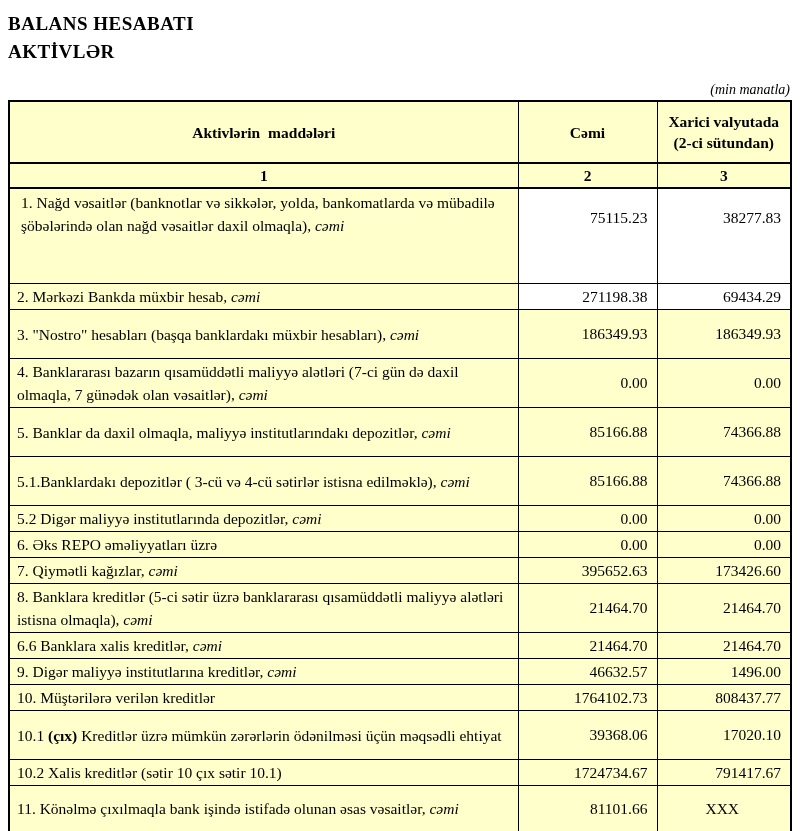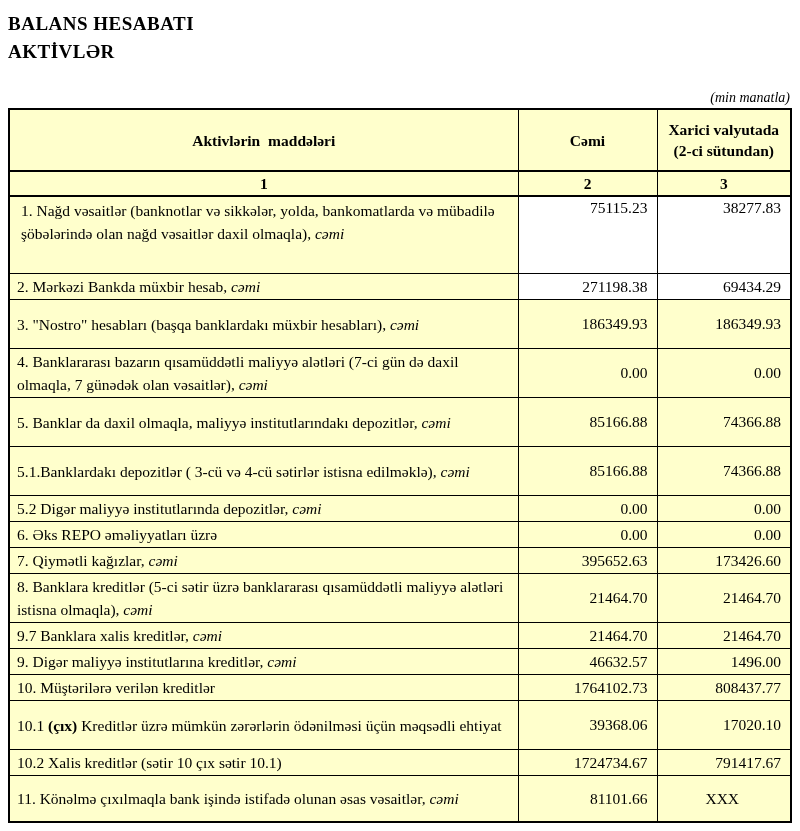--- a/index.html
+++ b/index.html
@@ -17,21 +17,21 @@
     font-weight: bold;
     font-size: 19px;
     line-height: 28px;
     letter-spacing: 0.5px;
   }
 
   .unit-note {
     text-align: right;
     font-style: italic;
     font-size: 14px;
-    margin-top: 24px;
+    margin-top: 16px;
     margin-bottom: 2px;
   }
 
   table.assets {
     border-collapse: collapse;
     table-layout: fixed;
     width: 782px;
     border: 2px solid #000;
   }
   th, td {
@@ -57,21 +57,21 @@
     vertical-align: middle;
     padding-right: 9px;
   }
   td.val.center { text-align: center; }
 
   tr.r-s  td { height: 22px; }
   tr.r-d  td { height: 46px; }
   tr.r-d2 td { height: 43px; }
   tr.r1   td { height: 73px; vertical-align: top; }
   tr.r1   td.label { padding-top: 2px; padding-left: 11px; }
-  tr.r1   td.val   { padding-top: 2px; }
+  tr.r1   td.val   { padding-top: 20px; }
   tr.white-vals td.val { background: #ffffff; }
 
   td.label i { font-style: italic; }
   td.label b { font-weight: bold; }
 </style>
 </head>
 <body>
 
 <div class="page">
 
@@ -156,21 +156,21 @@
         <td class="val">173426.60</td>
       </tr>
 
       <tr class="r-d">
         <td class="label"><span>8. Banklara kreditlər (5-ci sətir üzrə banklararası qısamüddətli maliyyə alətləri istisna olmaqla),</span><i> cəmi</i></td>
         <td class="val">21464.70</td>
         <td class="val">21464.70</td>
       </tr>
 
       <tr class="r-s">
-        <td class="label"><span>9.7 Banklara xalis kreditlər,</span><i> cəmi</i></td>
+        <td class="label"><span>6.6 Banklara xalis kreditlər,</span><i> cəmi</i></td>
         <td class="val">21464.70</td>
         <td class="val">21464.70</td>
       </tr>
 
       <tr class="r-s">
         <td class="label"><span>9. Digər maliyyə institutlarına kreditlər,</span><i> cəmi</i></td>
         <td class="val">46632.57</td>
         <td class="val">1496.00</td>
       </tr>
 

